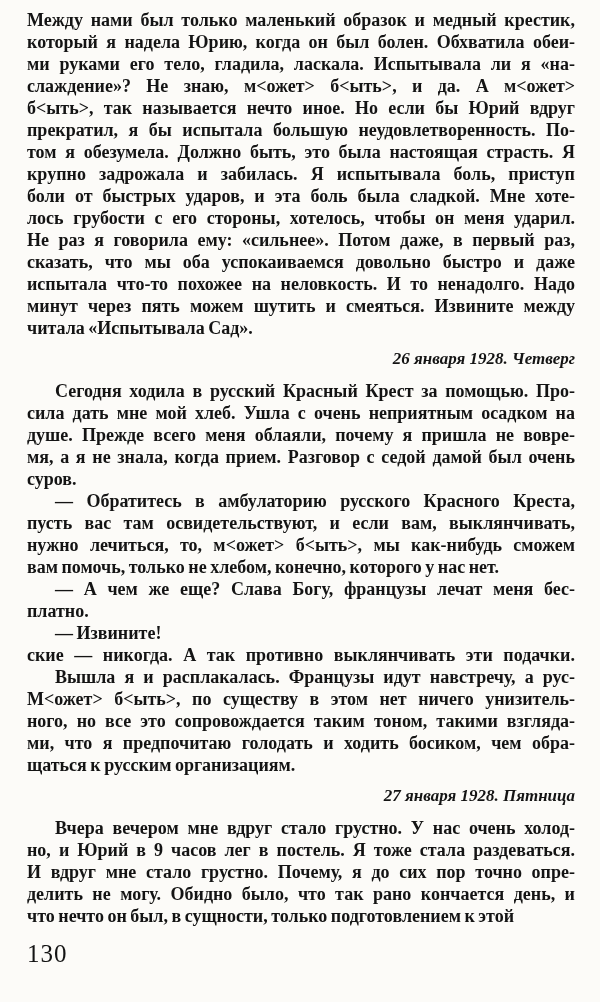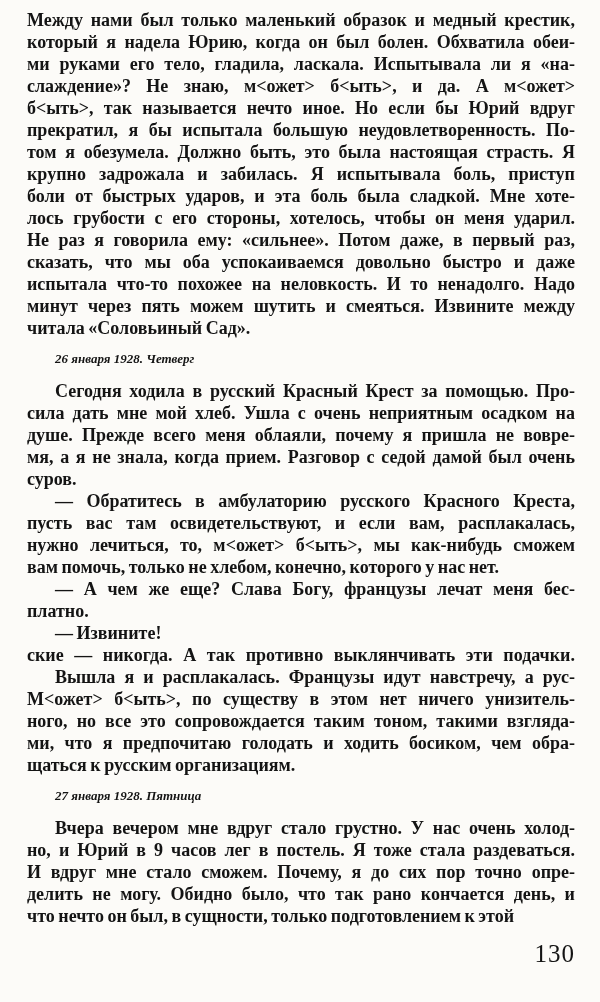--- a/index.html
+++ b/index.html
@@ -38,29 +38,30 @@
   .text-line.lastline {
     text-align: left;
   }
   .text-line.firstindent {
     text-indent: 28px;
     font-family: Liberation Serif, serif;
   }
   .block-heading {
     display: block;
     margin: 9px 0 10px 0;
-    font-size: 13px;
+    font-size: 17px;
     line-height: 22px;
     font-weight: 700;
     font-style: italic;
     text-indent: 28px;
+    text-align: right;
   }
   .page-number {
     margin-top: 13px;
-    text-align: right;
+    text-align: left;
     font-size: 25px;
     line-height: 28px;
     font-weight: 400;
     letter-spacing: 1px;
   }
 </style>
 </head>
 <body>
 
 <div class="page">
@@ -73,33 +74,33 @@
         <span class="text-line justified">б&lt;ыть&gt;, так называется нечто иное. Но если бы Юрий вдруг</span>
         <span class="text-line justified">прекратил, я бы испытала большую неудовлетворенность. По-</span>
         <span class="text-line justified">том я обезумела. Должно быть, это была настоящая страсть. Я</span>
         <span class="text-line justified">крупно задрожала и забилась. Я испытывала боль, приступ</span>
         <span class="text-line justified">боли от быстрых ударов, и эта боль была сладкой. Мне хоте-</span>
         <span class="text-line justified">лось грубости с его стороны, хотелось, чтобы он меня ударил.</span>
         <span class="text-line justified">Не раз я говорила ему: «сильнее». Потом даже, в первый раз,</span>
         <span class="text-line justified">сказать, что мы оба успокаиваемся довольно быстро и даже</span>
         <span class="text-line justified">испытала что-то похожее на неловкость. И то ненадолго. Надо</span>
         <span class="text-line justified">минут через пять можем шутить и смеяться. Извините между</span>
-        <span class="text-line lastline">читала «Соловьиный Сад».</span>
+        <span class="text-line lastline">читала «Испытывала Сад».</span>
       </p>
       <div class="block-heading">26 января 1928. Четверг</div>
       <p class="block-paragraph">
         <span class="text-line justified firstindent">Сегодня ходила в русский Красный Крест за помощью. Про-</span>
         <span class="text-line justified">сила дать мне мой хлеб. Ушла с очень неприятным осадком на</span>
         <span class="text-line justified">душе. Прежде всего меня облаяли, почему я пришла не вовре-</span>
         <span class="text-line justified">мя, а я не знала, когда прием. Разговор с седой дамой был очень</span>
         <span class="text-line lastline">суров.</span>
       </p>
       <p class="block-paragraph">
         <span class="text-line justified firstindent">— Обратитесь в амбулаторию русского Красного Креста,</span>
-        <span class="text-line justified">пусть вас там освидетельствуют, и если вам, расплакалась,</span>
+        <span class="text-line justified">пусть вас там освидетельствуют, и если вам, выклянчивать,</span>
         <span class="text-line justified">нужно лечиться, то, м&lt;ожет&gt; б&lt;ыть&gt;, мы как-нибудь сможем</span>
         <span class="text-line lastline">вам помочь, только не хлебом, конечно, которого у нас нет.</span>
       </p>
       <p class="block-paragraph">
         <span class="text-line justified firstindent">— А чем же еще? Слава Богу, французы лечат меня бес-</span>
         <span class="text-line lastline">платно.</span>
       </p>
       <p class="block-paragraph">
         <span class="text-line lastline firstindent">— Извините!</span>
       </p>
@@ -108,19 +109,19 @@
         <span class="text-line justified firstindent">Вышла я и расплакалась. Французы идут навстречу, а рус-</span>
         <span class="text-line justified">М&lt;ожет&gt; б&lt;ыть&gt;, по существу в этом нет ничего унизитель-</span>
         <span class="text-line justified">ного, но все это сопровождается таким тоном, такими взгляда-</span>
         <span class="text-line justified">ми, что я предпочитаю голодать и ходить босиком, чем обра-</span>
         <span class="text-line lastline">щаться к русским организациям.</span>
       </p>
       <div class="block-heading">27 января 1928. Пятница</div>
       <p class="block-paragraph">
         <span class="text-line justified firstindent">Вчера вечером мне вдруг стало грустно. У нас очень холод-</span>
         <span class="text-line justified">но, и Юрий в 9 часов лег в постель. Я тоже стала раздеваться.</span>
-        <span class="text-line justified">И вдруг мне стало сможем. Почему, я до сих пор точно опре-</span>
+        <span class="text-line justified">И вдруг мне стало грустно. Почему, я до сих пор точно опре-</span>
         <span class="text-line justified">делить не могу. Обидно было, что так рано кончается день, и</span>
         <span class="text-line lastline">что нечто он был, в сущности, только подготовлением к этой</span>
       </p>
     </div>
   <div class="page-number">130</div>
 </div>
 
 </body></html>

